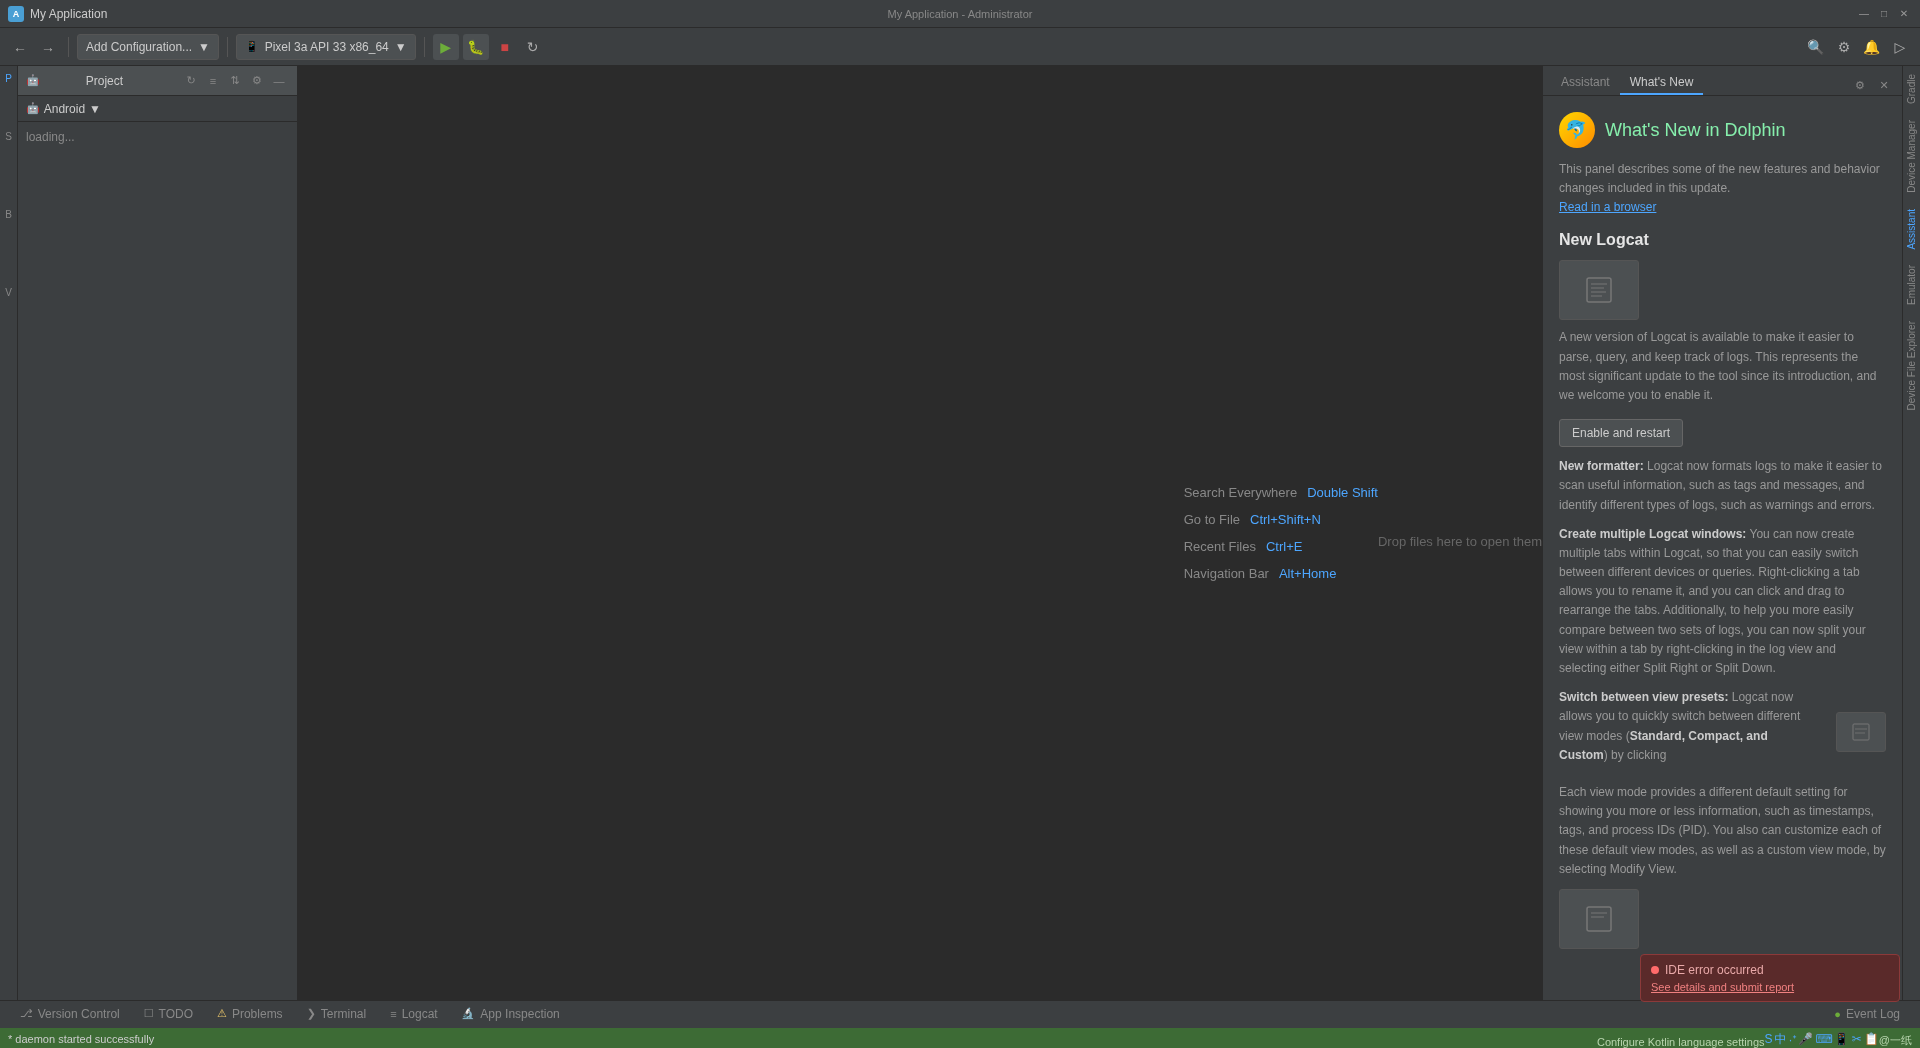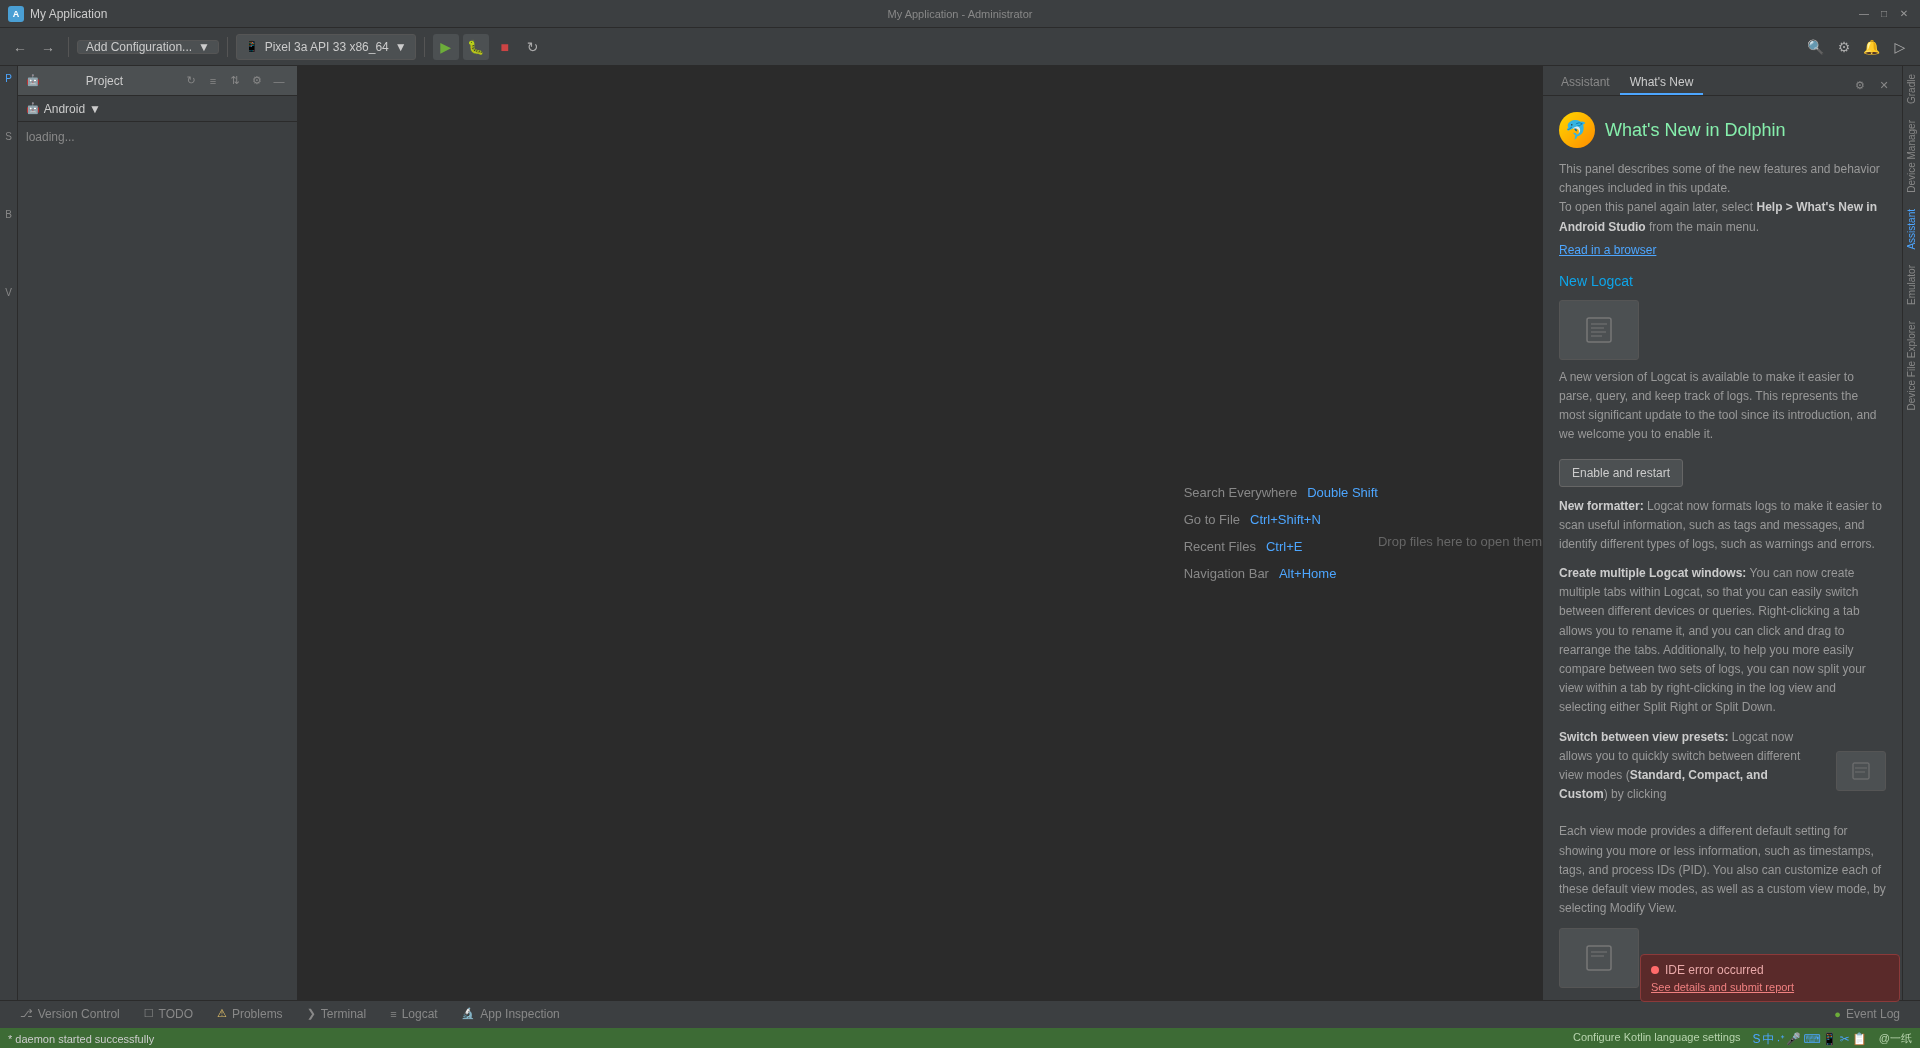--- a/index.html
+++ b/index.html
@@ -82,21 +82,21 @@
       cursor: pointer;
       color: #aaa;
       font-size: 14px;
     }
     .toolbar-separator {
       width: 1px; height: 20px;
       background: #555;
       margin: 0 4px;
     }
     .config-dropdown {
-      height: 14px;
+      height: 26px;
       background: #4c5052;
       border: 1px solid #555;
       border-radius: 3px;
       padding: 0 8px;
       color: #ccc;
       display: flex; align-items: center; gap: 6px;
       cursor: pointer;
       font-size: 12px;
     }
     .device-dropdown {
@@ -324,23 +324,23 @@
       margin-bottom: 4px;
       line-height: 1.6;
     }
     .wn-bold { font-weight: bold; color: #ccc; }
     .wn-link {
       color: #4da6ff;
       cursor: pointer;
       text-decoration: underline;
     }
     .wn-section-title {
-      font-size: 14px;
-      color: #0ea5e9;
-      font-weight: 400;
+      font-size: 16px;
+      color: #e5e5e5;
+      font-weight: 700;
       margin: 12px 0 8px 0;
     }
     .wn-image-placeholder {
       width: 80px; height: 60px;
       background: #4c5052;
       border: 1px solid #555;
       display: flex; align-items: center; justify-content: center;
       margin: 8px 0;
       border-radius: 3px;
       flex-shrink: 0;
@@ -429,21 +429,21 @@
       height: 22px;
       background: #3d6b35;
       display: flex;
       align-items: center;
       padding: 0 8px;
       font-size: 11px;
       color: #ccc;
     }
     .sb-left { flex: 1; }
     .sb-right {
-      display: flex; align-items: flex-start; gap: 12px;
+      display: flex; align-items: flex-end; 
     }
     .sb-right .sb-item { color: #b8d4ae; cursor: pointer; }
 
     
     #error-toast {
       position: absolute;
       bottom: 46px;
       right: 20px;
       width: 260px;
       background: #5a2a2a;
@@ -593,23 +593,20 @@
     </div>
     <div id="right-panel-content">
 
       <div class="whats-new-header">
         <div class="dolphin-logo">🐬</div>
         <span class="whats-new-title">What's New in Dolphin</span>
       </div>
 
       <p class="wn-intro">This panel describes some of the new features and behavior changes included in this update.</p>
 
-      <p class="wn-open-info">
-        <span>To open this panel again later, select </span><span class="wn-bold">Help &gt; What's New in Android Studio</span><span> from the main menu.</span>
-      </p>
 
       <p class="wn-link">Read in a browser</p>
 
       <div style="margin-top:12px;">
         <p class="wn-section-title">New Logcat</p>
         <div class="wn-image-placeholder">
           <svg width="30" height="30" viewBox="0 0 30 30" fill="none">
             <rect x="3" y="3" width="24" height="24" rx="2" stroke="#777" stroke-width="1.5" fill="none"></rect>
             <line x1="7" y1="9" x2="23" y2="9" stroke="#777" stroke-width="1"></line>
             <line x1="7" y1="13" x2="20" y2="13" stroke="#777" stroke-width="1"></line>

